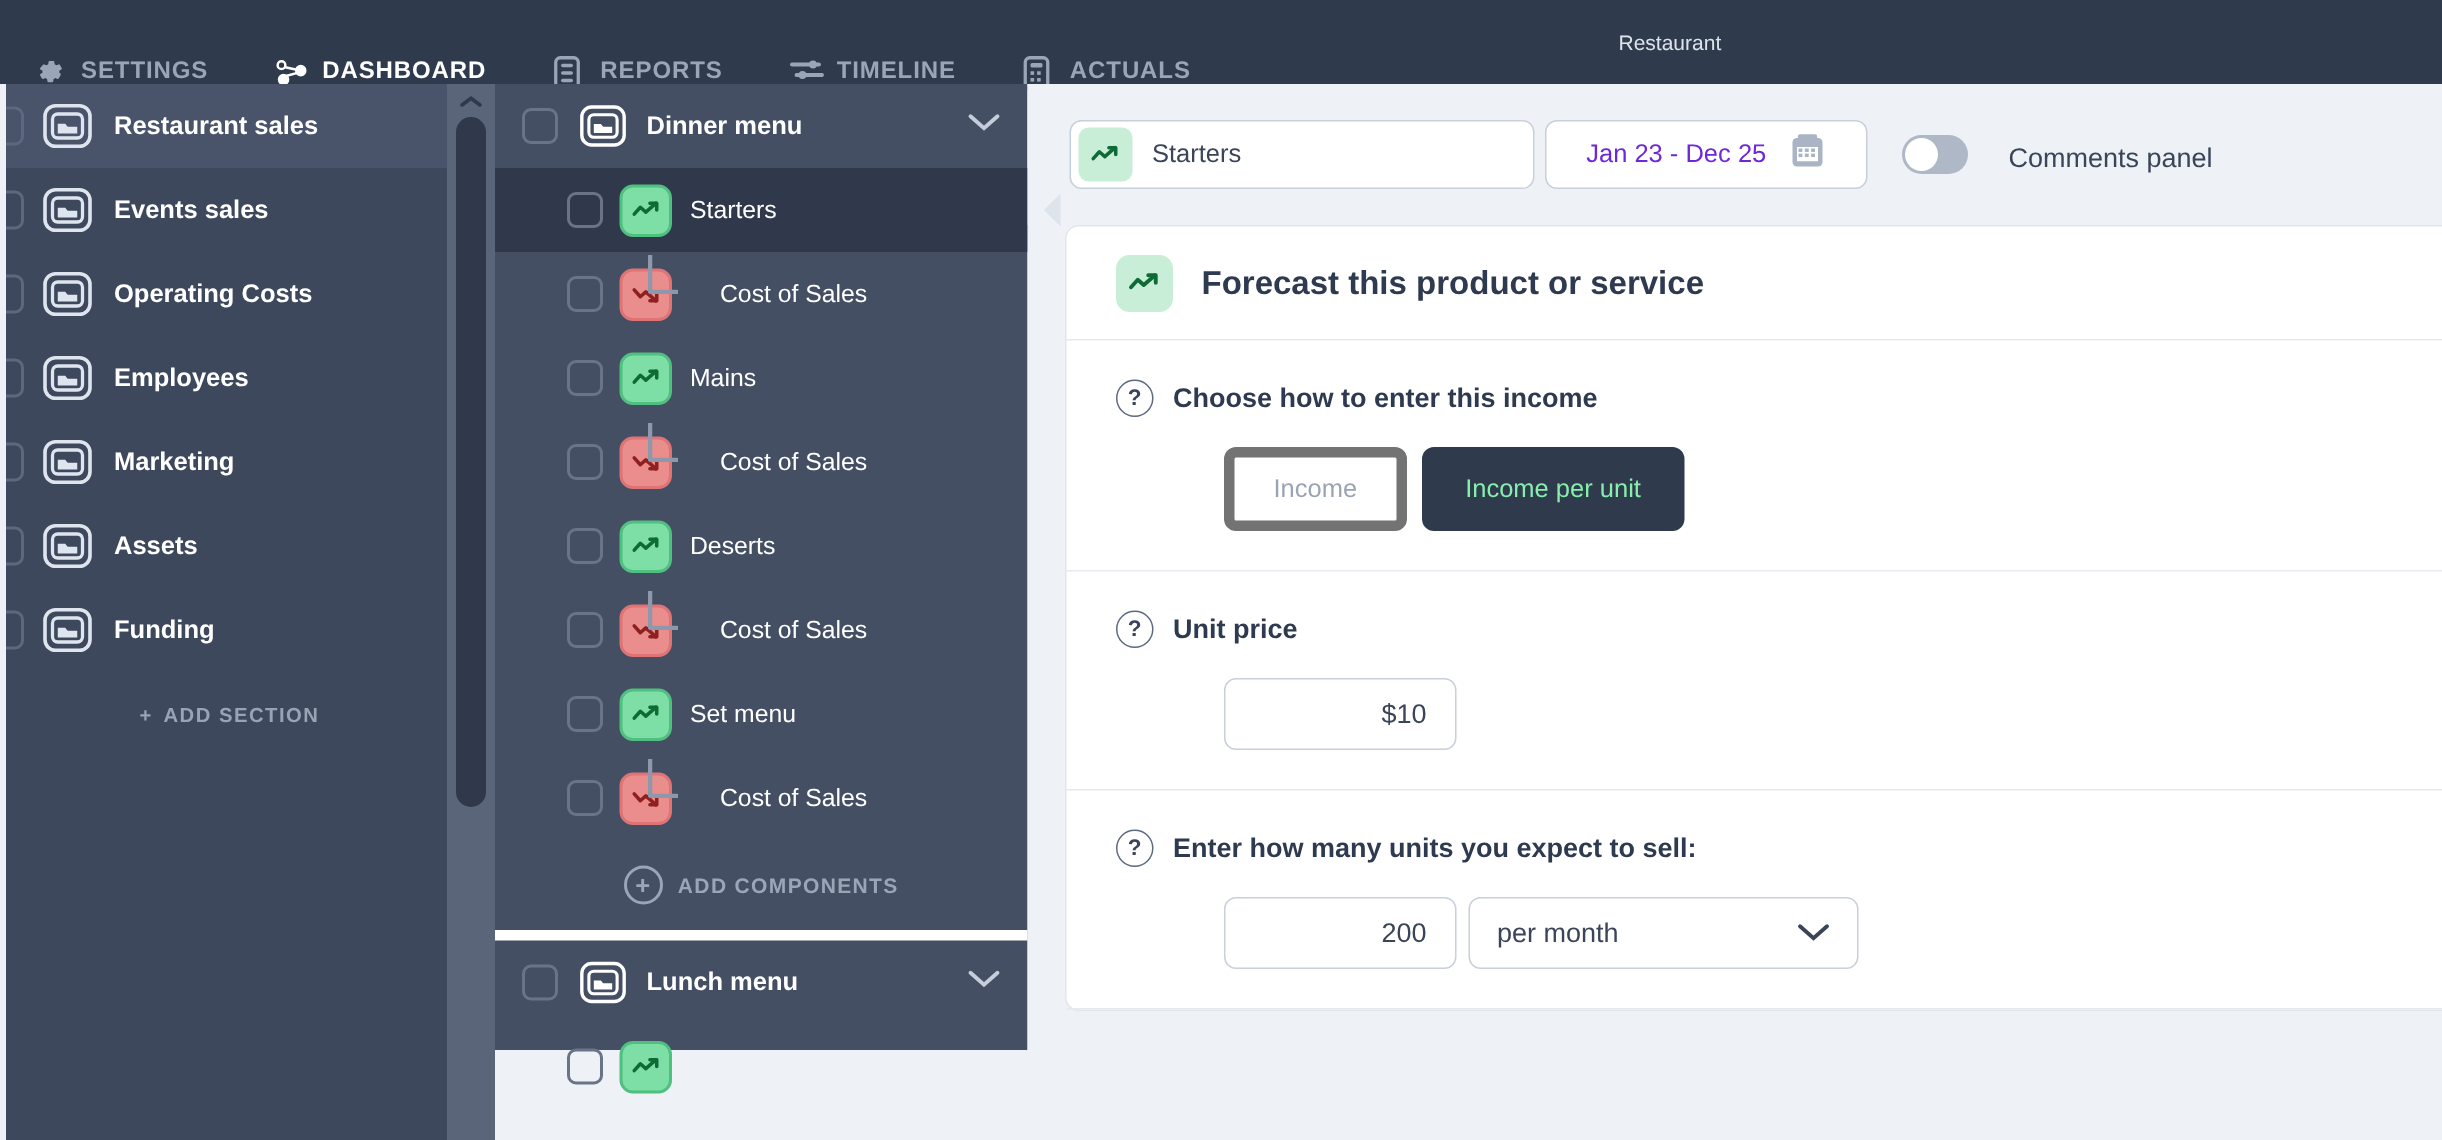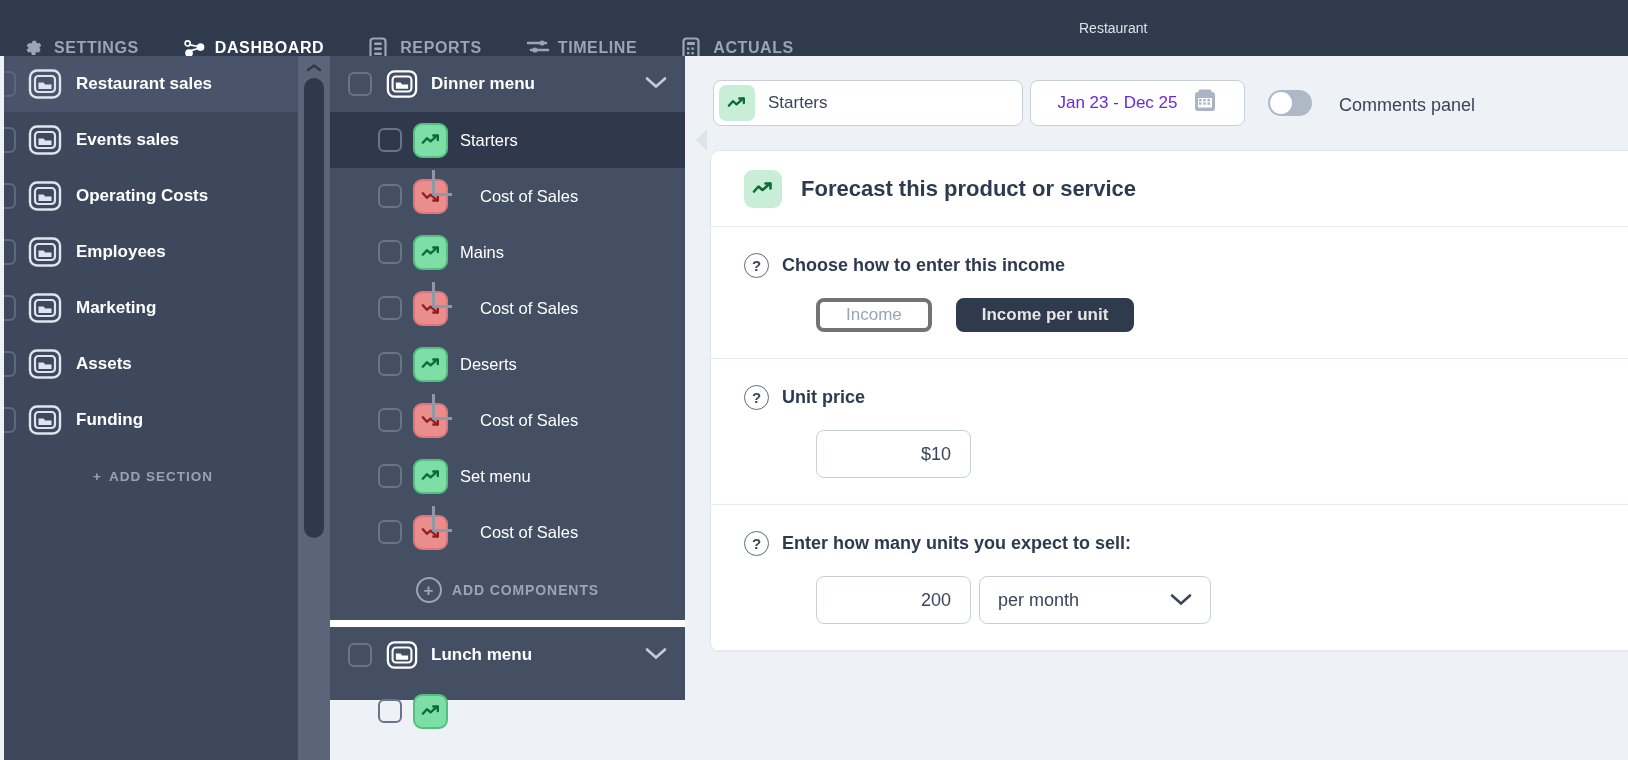--- a/index.html
+++ b/index.html
@@ -267,45 +267,45 @@
     flex: 0 0 25px;
   }
   .field-label {
     font-size: 18px; font-weight: bold; color: #2e3a4f;
   }
   .field-controls {
     margin-top: 20px; margin-left: 72px;
     display: flex; align-items: center;
   }
   .seg-btn {
-    height: 34px; padding: 0 26px;
-    border-radius: 8px; border: 4px solid #737373;
+    height: 56px; padding: 0 26px;
+    border-radius: 8px; border: 7px solid #737373;
     background: #ffffff; color: #9aa4b4;
     font-size: 17px; font-family: "Liberation Sans", sans-serif;
     cursor: pointer;
     display: flex; align-items: center; justify-content: center;
   }
   .seg-btn.active {
     background: #2f3a4d; border-color: #2f3a4d;
-    color: #e5e5e5; font-weight: bold;
-    margin-left: 24px;
+    color: #86efac; font-weight: normal;
+    margin-left: 10px;
     padding: 0 22px;
   }
   .num-input {
     width: 155px; height: 48px;
     border: 1px solid #c8d0dc; border-radius: 8px;
     background: #ffffff;
     display: flex; align-items: center; justify-content: flex-end;
     padding-right: 19px;
     font-size: 18px; color: #3b4559;
     cursor: text;
   }
   .select-box {
     margin-left: 8px;
-    width: 232px; height: 48px;
+    width: 260px; height: 48px;
     border: 1px solid #c8d0dc; border-radius: 8px;
     background: #ffffff;
     display: flex; align-items: center;
     padding: 0 18px 0 18px;
     justify-content: space-between;
     font-size: 18px; color: #3b4559;
     cursor: pointer;
   }
 </style>
 </head>

